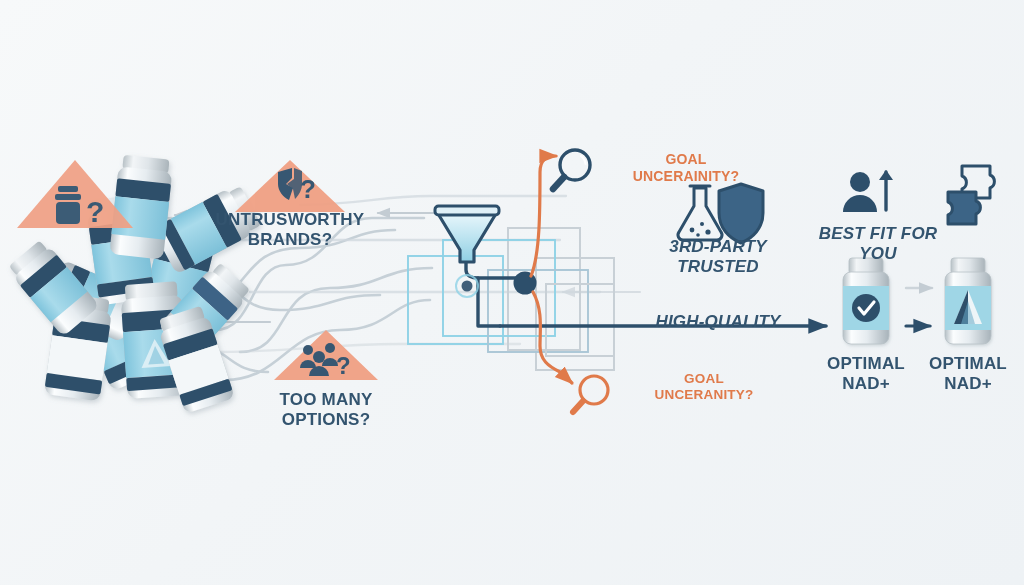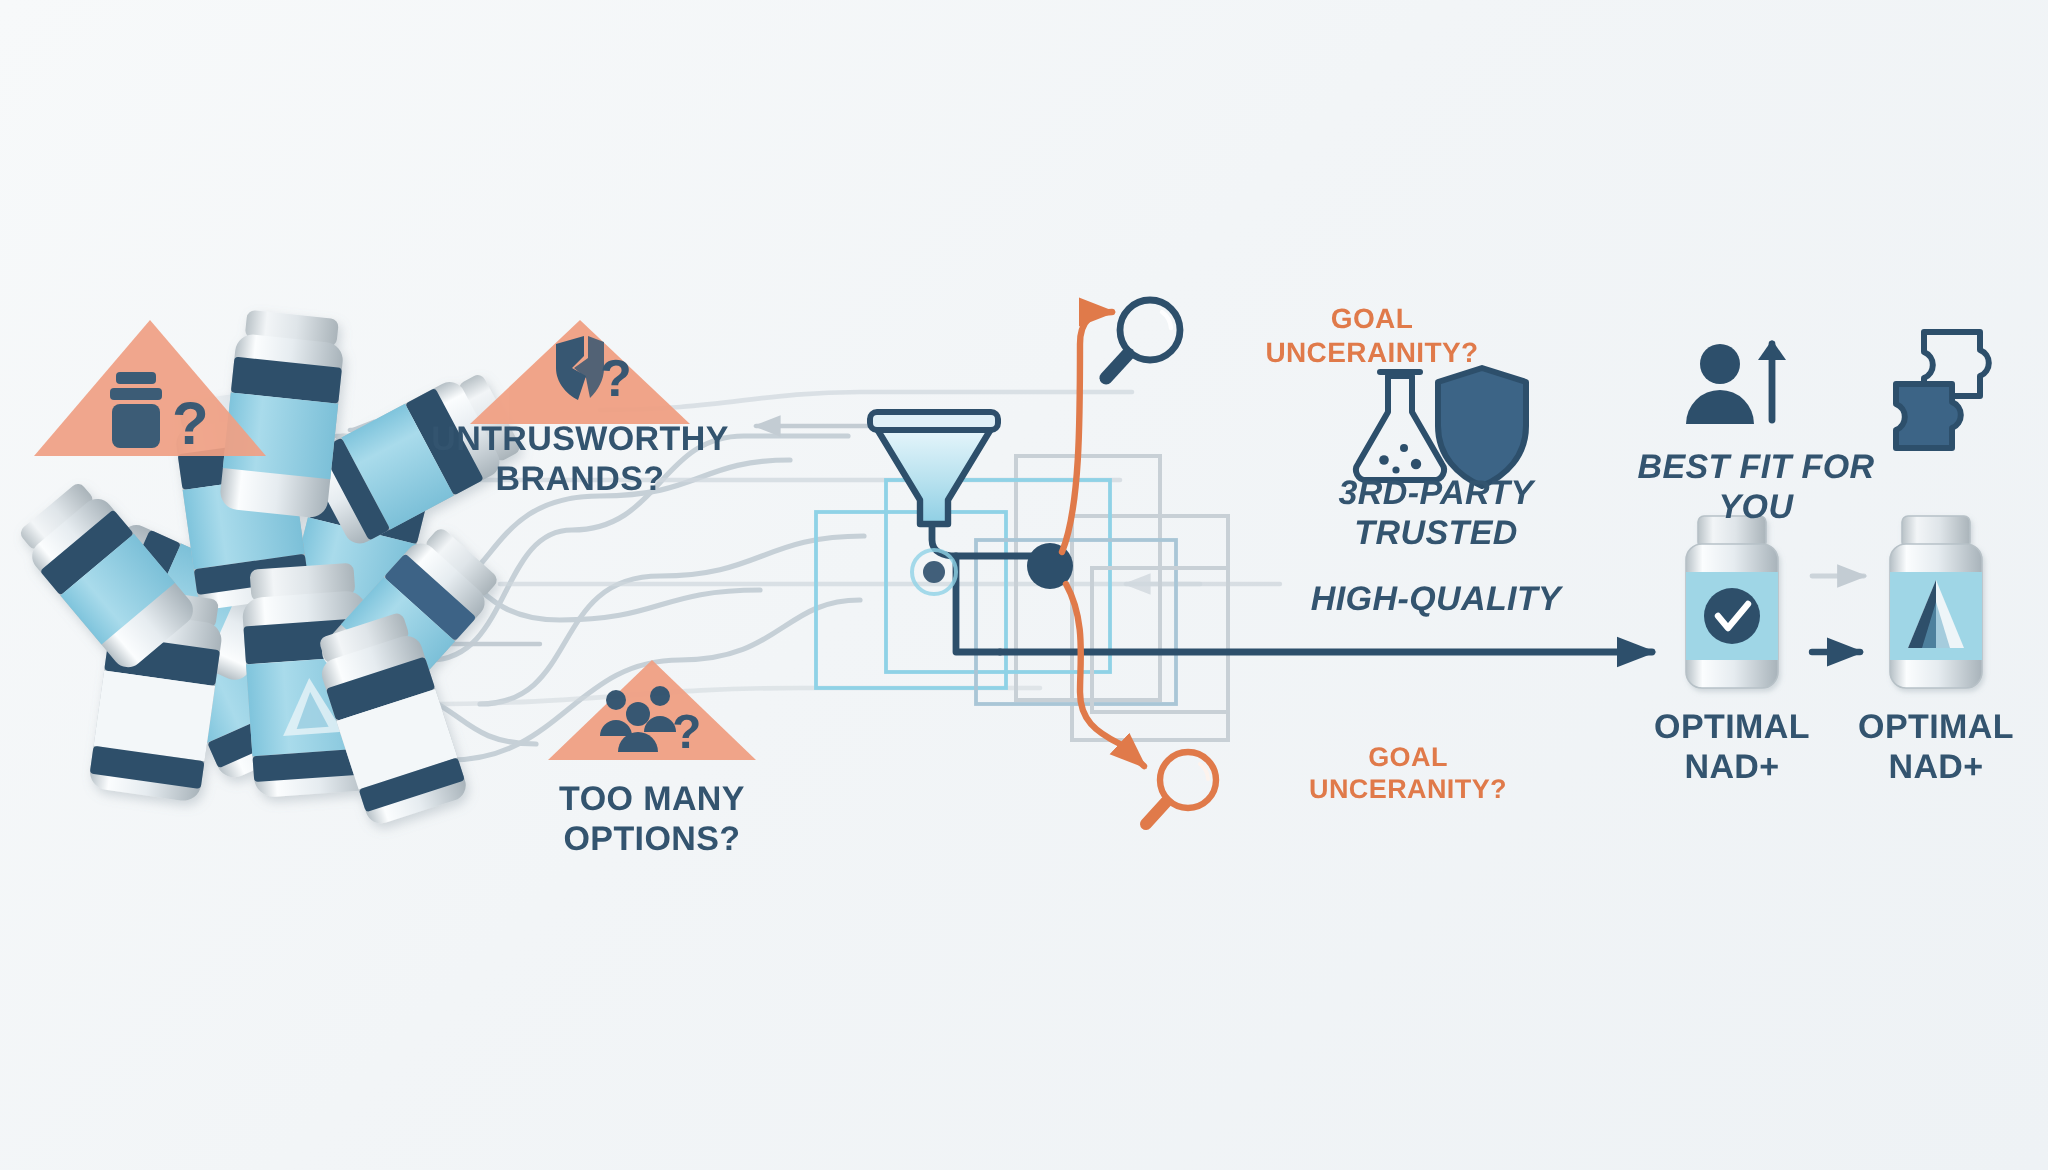--- a/index.html
+++ b/index.html
@@ -317,21 +317,21 @@
 OPTIONS?</div>
 
   <div class="lbl md orange" style="left:596px; top:151px; width:180px; font-size:14px;">GOAL
 UNCERAINITY?</div>
 
   <div class="lbl md orange" style="left:614px; top:371px; width:180px; font-size:13.5px;">GOAL
 UNCERANITY?</div>
 
   <div class="lbl sm" style="left:638px; top:237px; width:160px;">3RD-PARTY TRUSTED</div>
 
-  <div class="lbl sm" style="left:648px; top:290px; width:140px;">HIGH-QUALITY</div>
+  <div class="lbl sm" style="left:648px; top:312px; width:140px;">HIGH-QUALITY</div>
 
   <div class="lbl sm" style="left:800px; top:224px; width:156px;">BEST FIT FOR YOU</div>
 
   <div class="lbl md" style="left:806px; top:354px; width:120px;">OPTIMAL
 NAD+</div>
 
   <div class="lbl md" style="left:908px; top:354px; width:120px;">OPTIMAL
 NAD+</div>
 
 </div>

